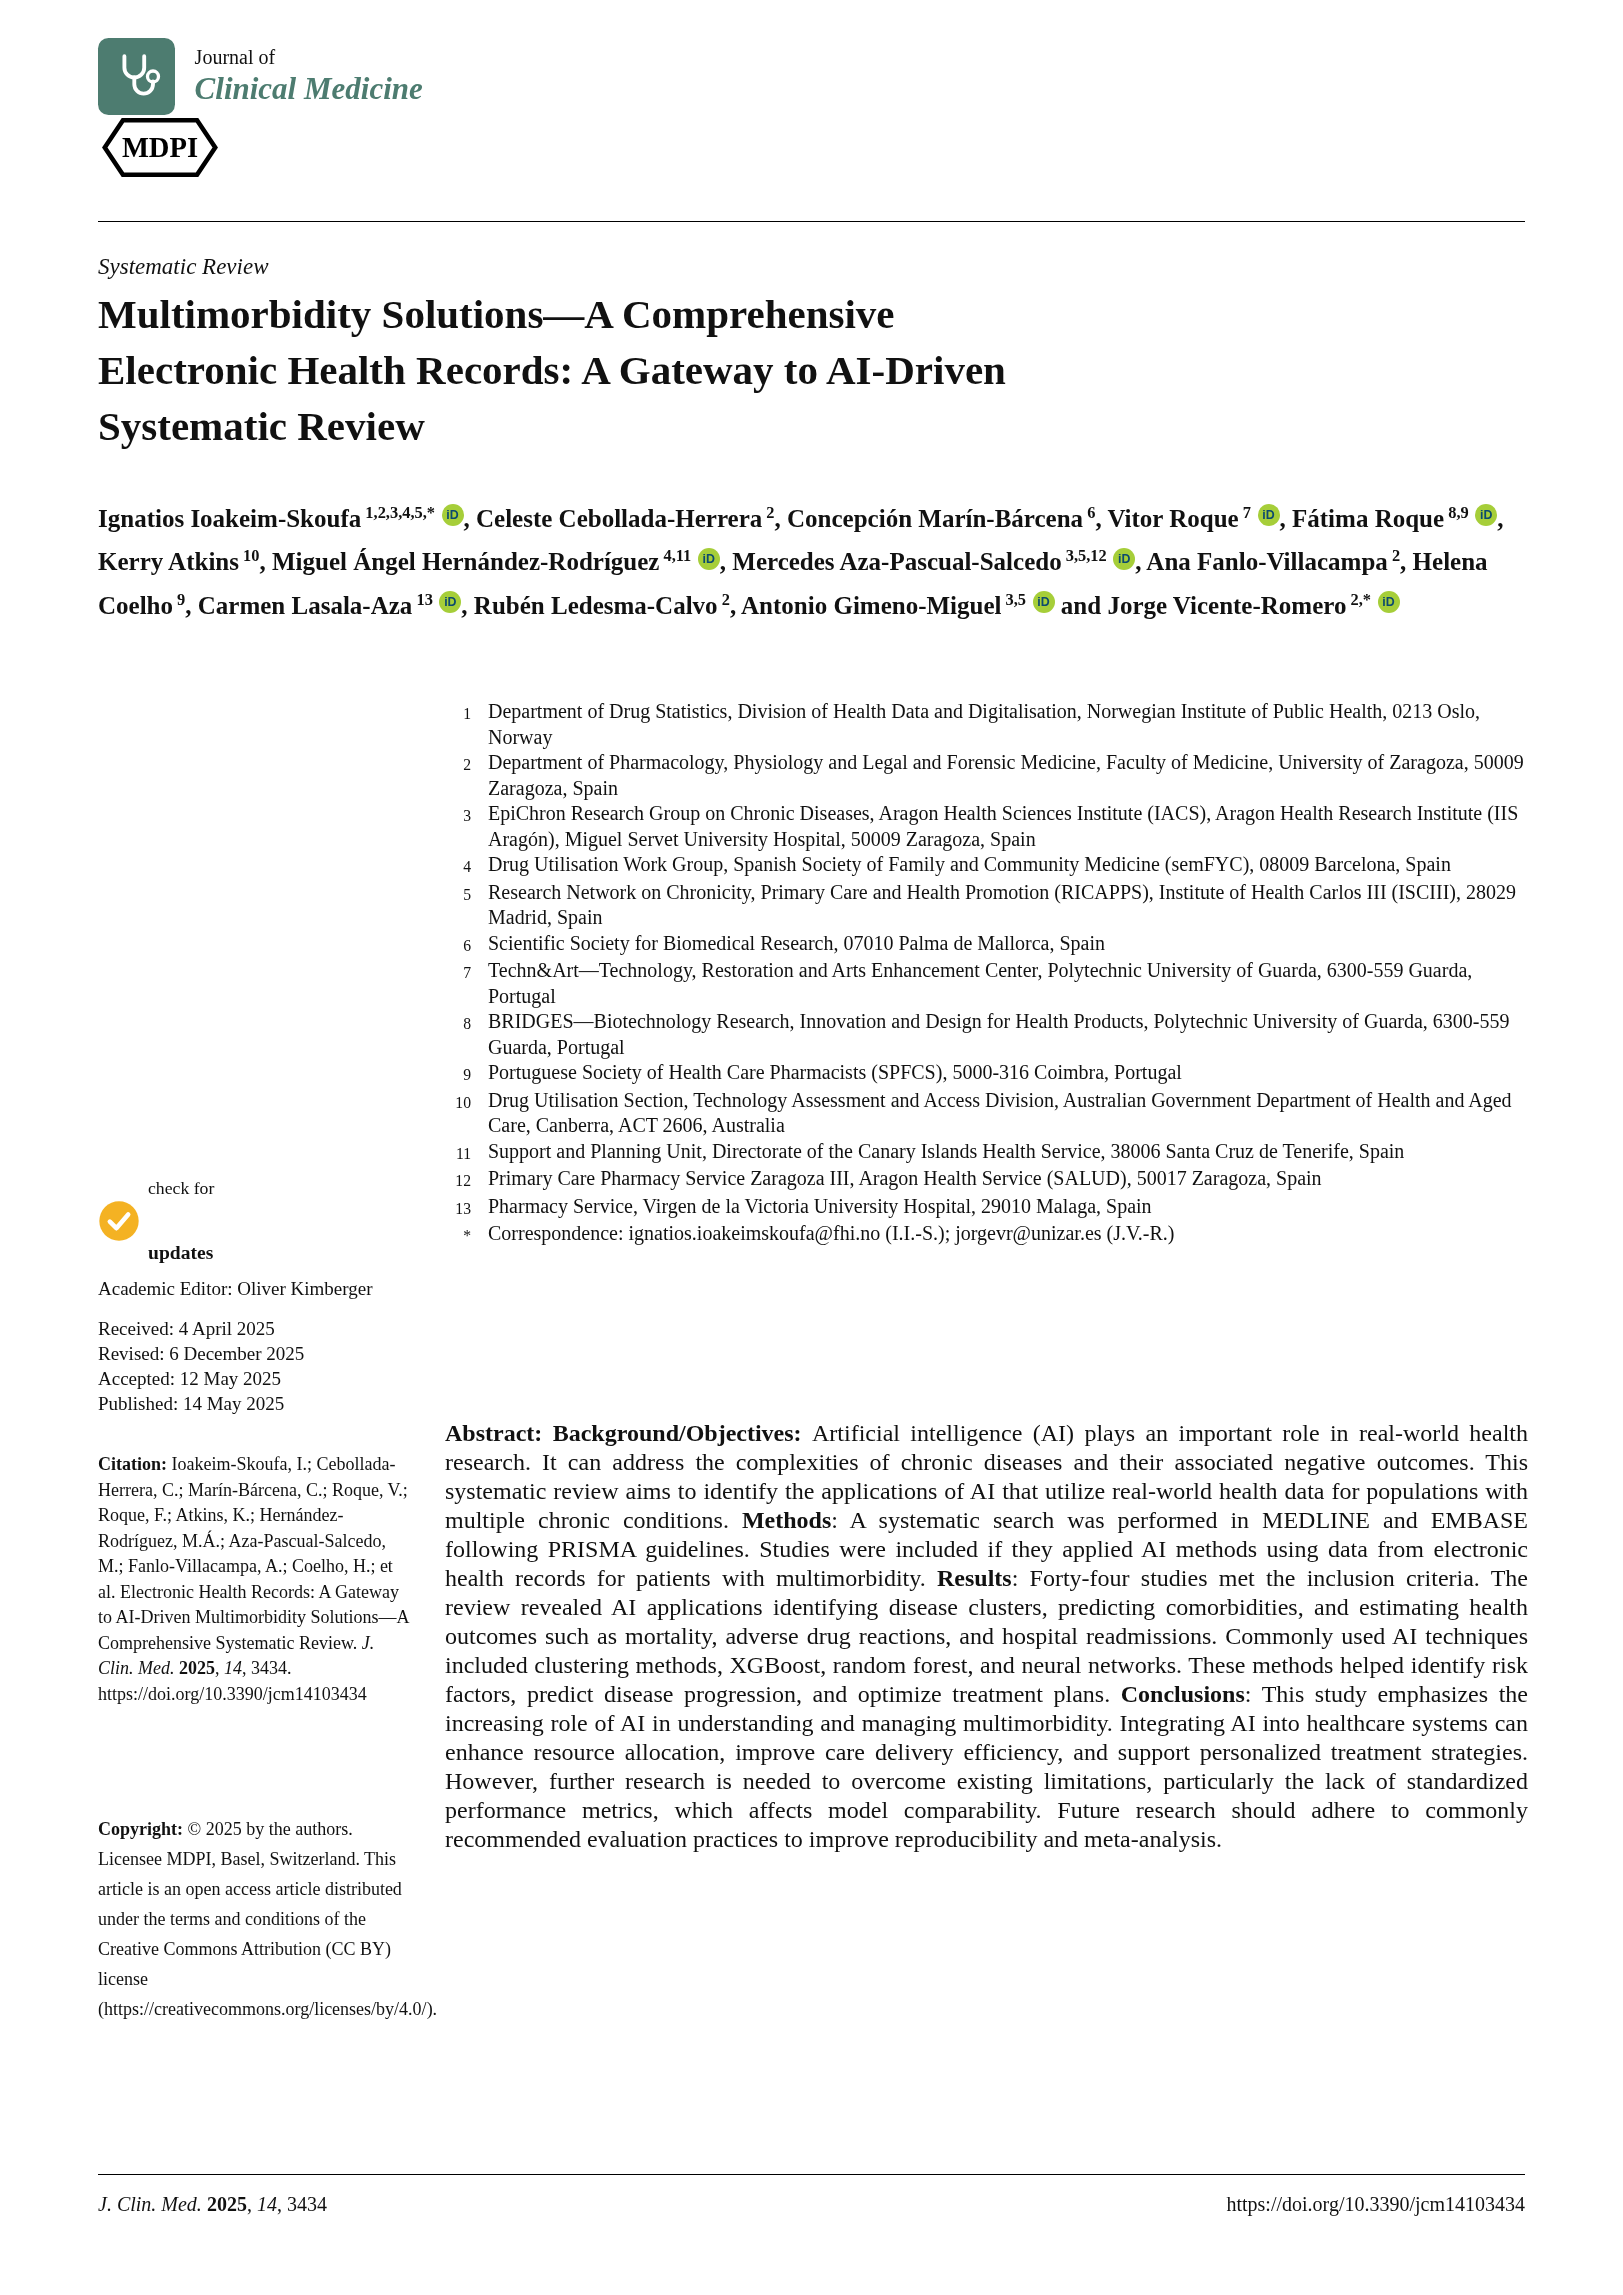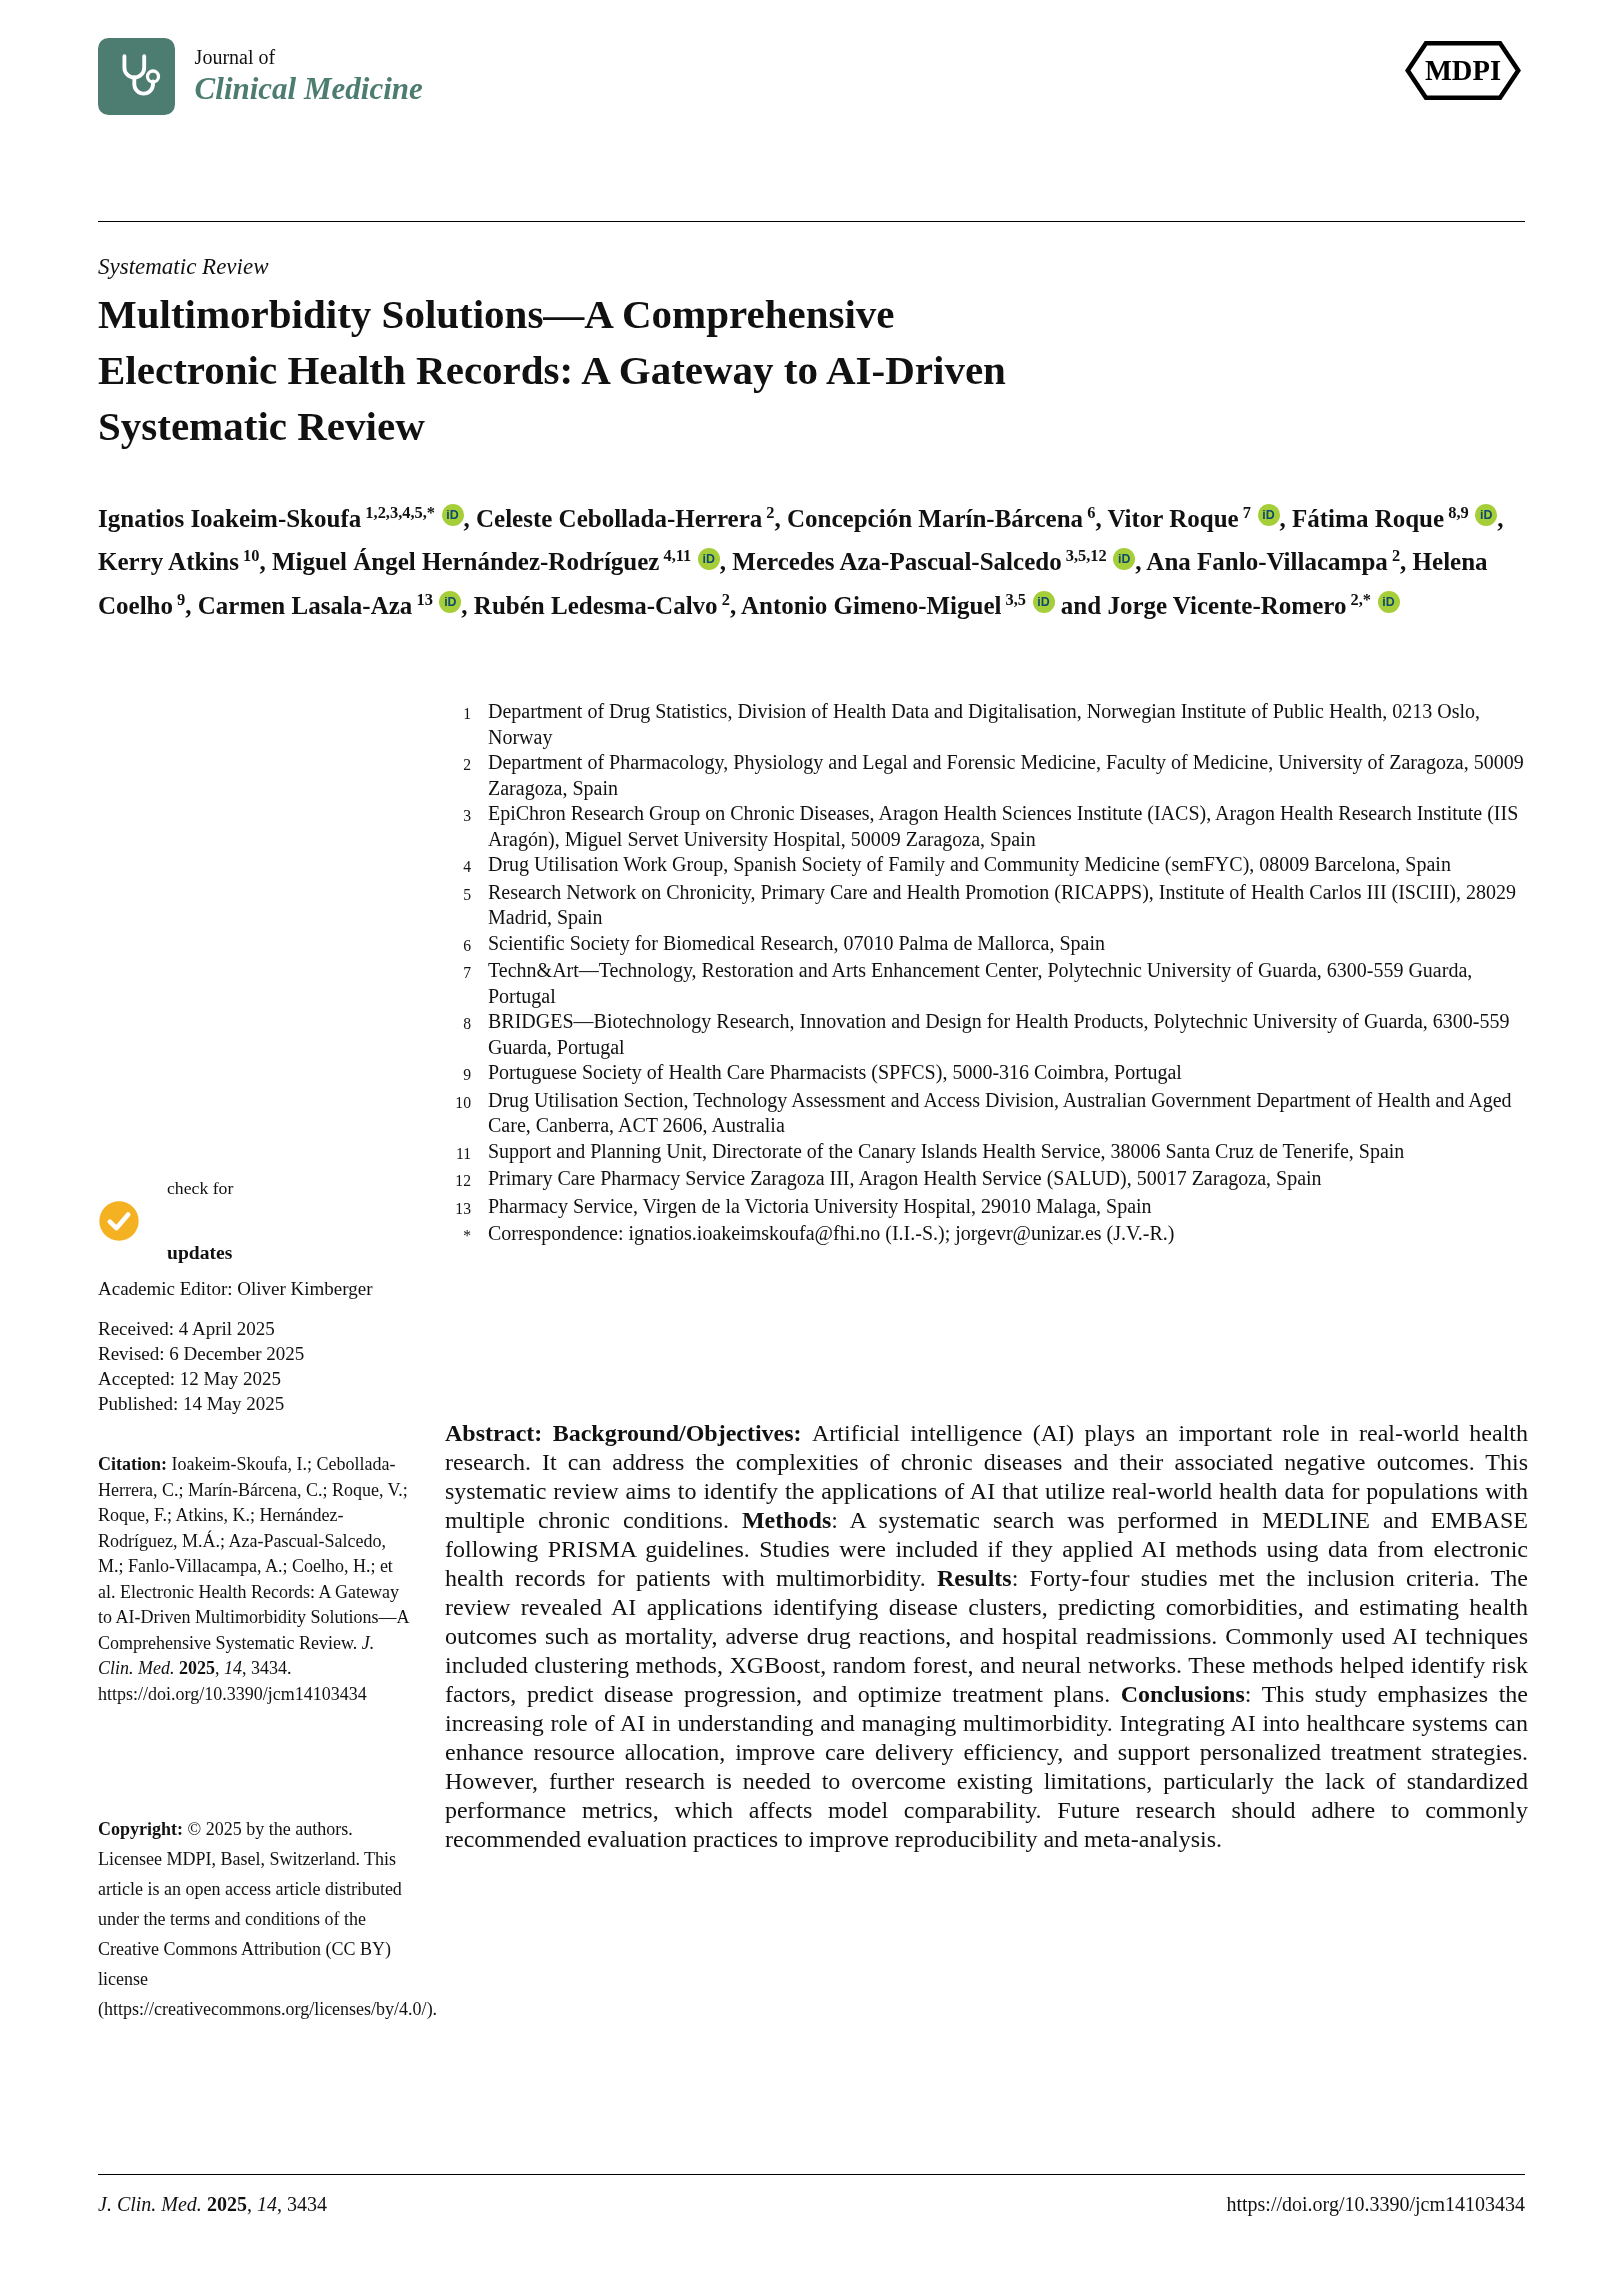--- a/index.html
+++ b/index.html
@@ -2,21 +2,21 @@
 <html style="--teal: #4d7c70; --orcid: #a6ce39; --badge: #f4b223;font-size:10.5px"><head>
 <meta charset="utf-8">
 <style>
   :root { --teal:#4d7c70; --orcid:#a6ce39; --badge:#f4b223; }
   * { margin:0; padding:0; box-sizing:border-box; }
   body { background:#ffffff; }
   .page { position:relative; width:1623px; height:2295px; background:#fff; color:#111;
           font-family:"Liberation Serif", serif; overflow:hidden; }
   .abs { position:absolute; }
 
-  .header { top:38px; left:98px; width:1427px; display:flex; justify-content:space-between; align-items:flex-start; }
+  .header { top:38px; left:98px; width:1427px; display:flex; justify-content:space-between; align-items:flex-start;flex-direction:column; }
   .brand { display:flex; align-items:center; gap:19.6px; }
   .logo-box { width:77px; height:77px; border-radius:10.5px; background:var(--teal);
               display:flex; align-items:center; justify-content:center; }
   .jtop { font-size:20px; color:#111; }
   .jbottom { font-size:31px; font-weight:bold; font-style:italic; color:var(--teal); margin-top:2.6px; }
 
   .rule { left:98px; width:1427px; height:1.3px; background:#000; }
   .rule-top { top:221px; }
   .rule-bottom { top:2174px; }
 
@@ -30,21 +30,21 @@
            vertical-align:7.9px; margin-left:6.5px; font-family:"Liberation Sans", sans-serif; }
 
   .main { top:699px; left:445px; width:1083px; }
   .affiliations { font-size:20px; line-height:25.5px; }
   .affil-row { display:flex; }
   .affil-num { width:26px; text-align:right; font-size:15.7px; flex:none; padding-top:2px; }
   .affil-text { margin-left:17px; flex:1; }
 
   .abstract { top:1419px; left:445px; width:1083px; font-size:24px; line-height:29px; text-align:justify; }
 
-  .sidebar-badge { top:1178px; left:98px; display:flex; align-items:center; gap:27px; cursor:pointer;font-family:Liberation Serif, serif; }
+  .sidebar-badge { top:1178px; left:98px; display:flex; align-items:center; gap:8px; cursor:pointer;font-family:Liberation Serif, serif; }
   .badge-text1 { font-size:17.7px; line-height:20px; }
   .badge-text2 { font-size:19.6px; font-weight:bold; line-height:21.6px;margin-top:44px; }
 
   .editor    { top:1278px; left:98px; width:334px; font-size:19px; }
   .history   { top:1316px; left:98px; width:334px; font-size:19px; line-height:25px; }
   .citation  { top:1437px; left:98px; width:314px; font-size:18px; line-height:25.5px;margin-top:15px; }
   .copyright { top:1814px; left:98px; width:314px; font-size:18px; line-height:30px; }
 
   .footer { top:2193px; left:98px; width:1427px; display:flex; justify-content:space-between; font-size:20px;gap:48px; }
 </style>

